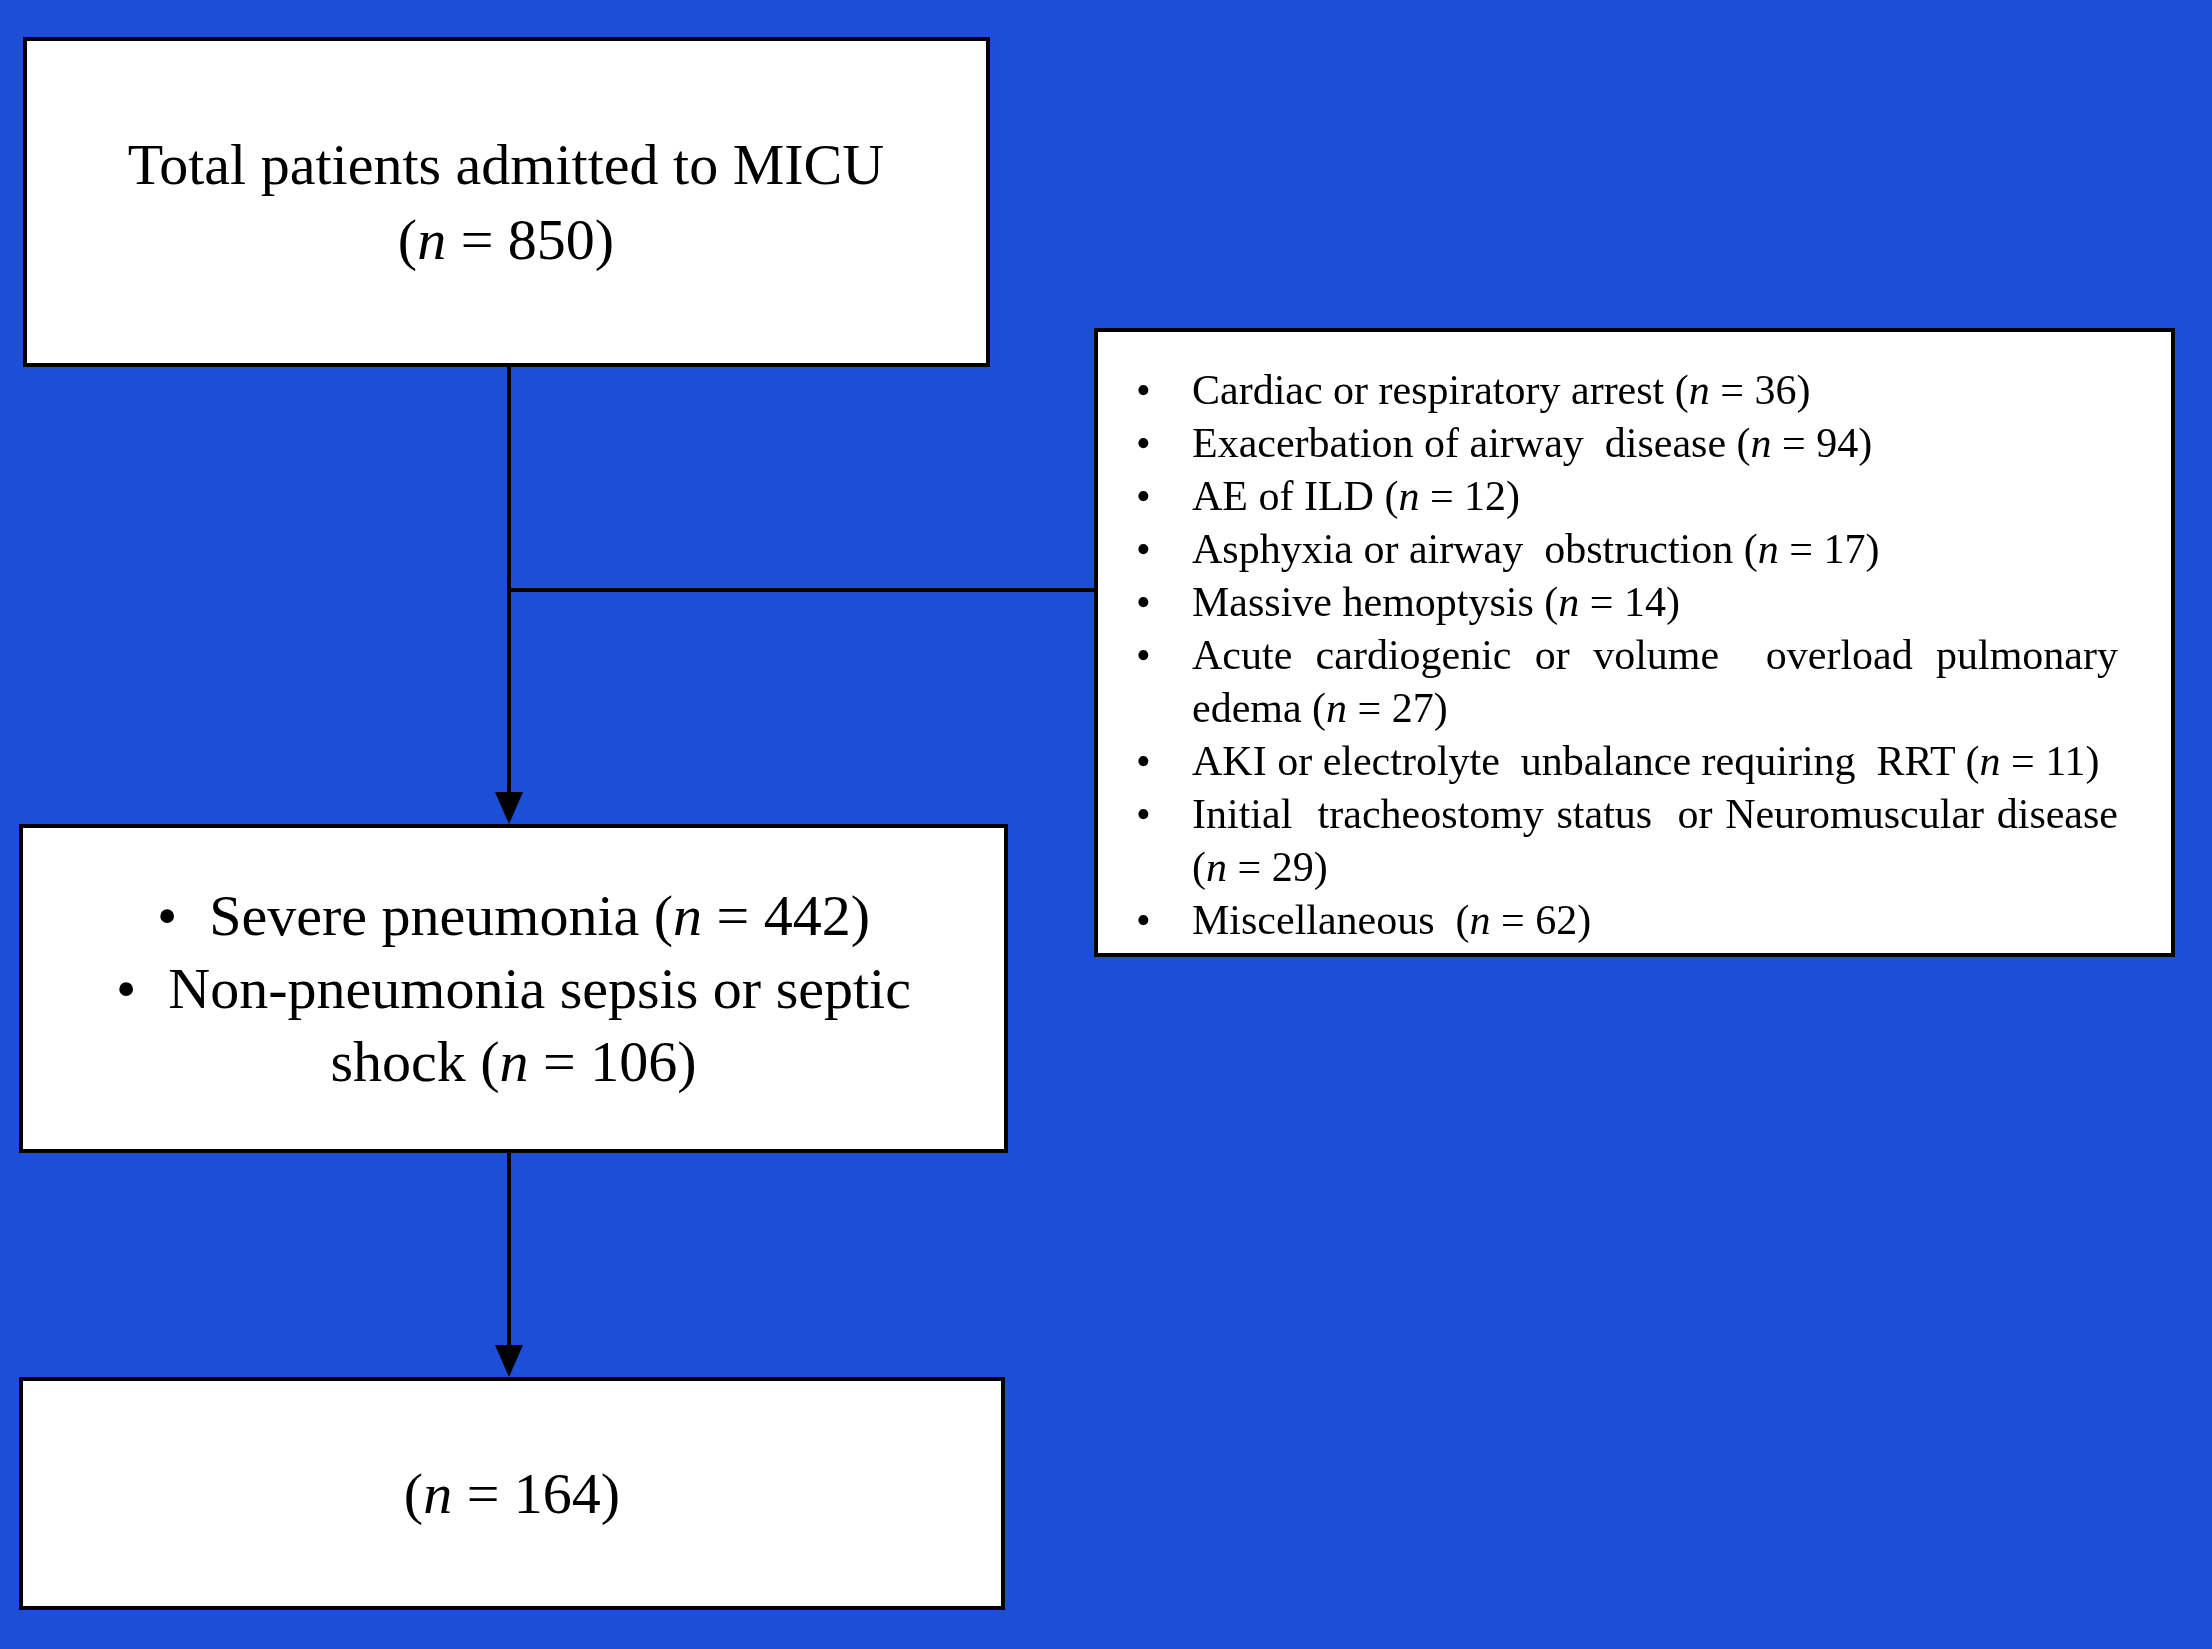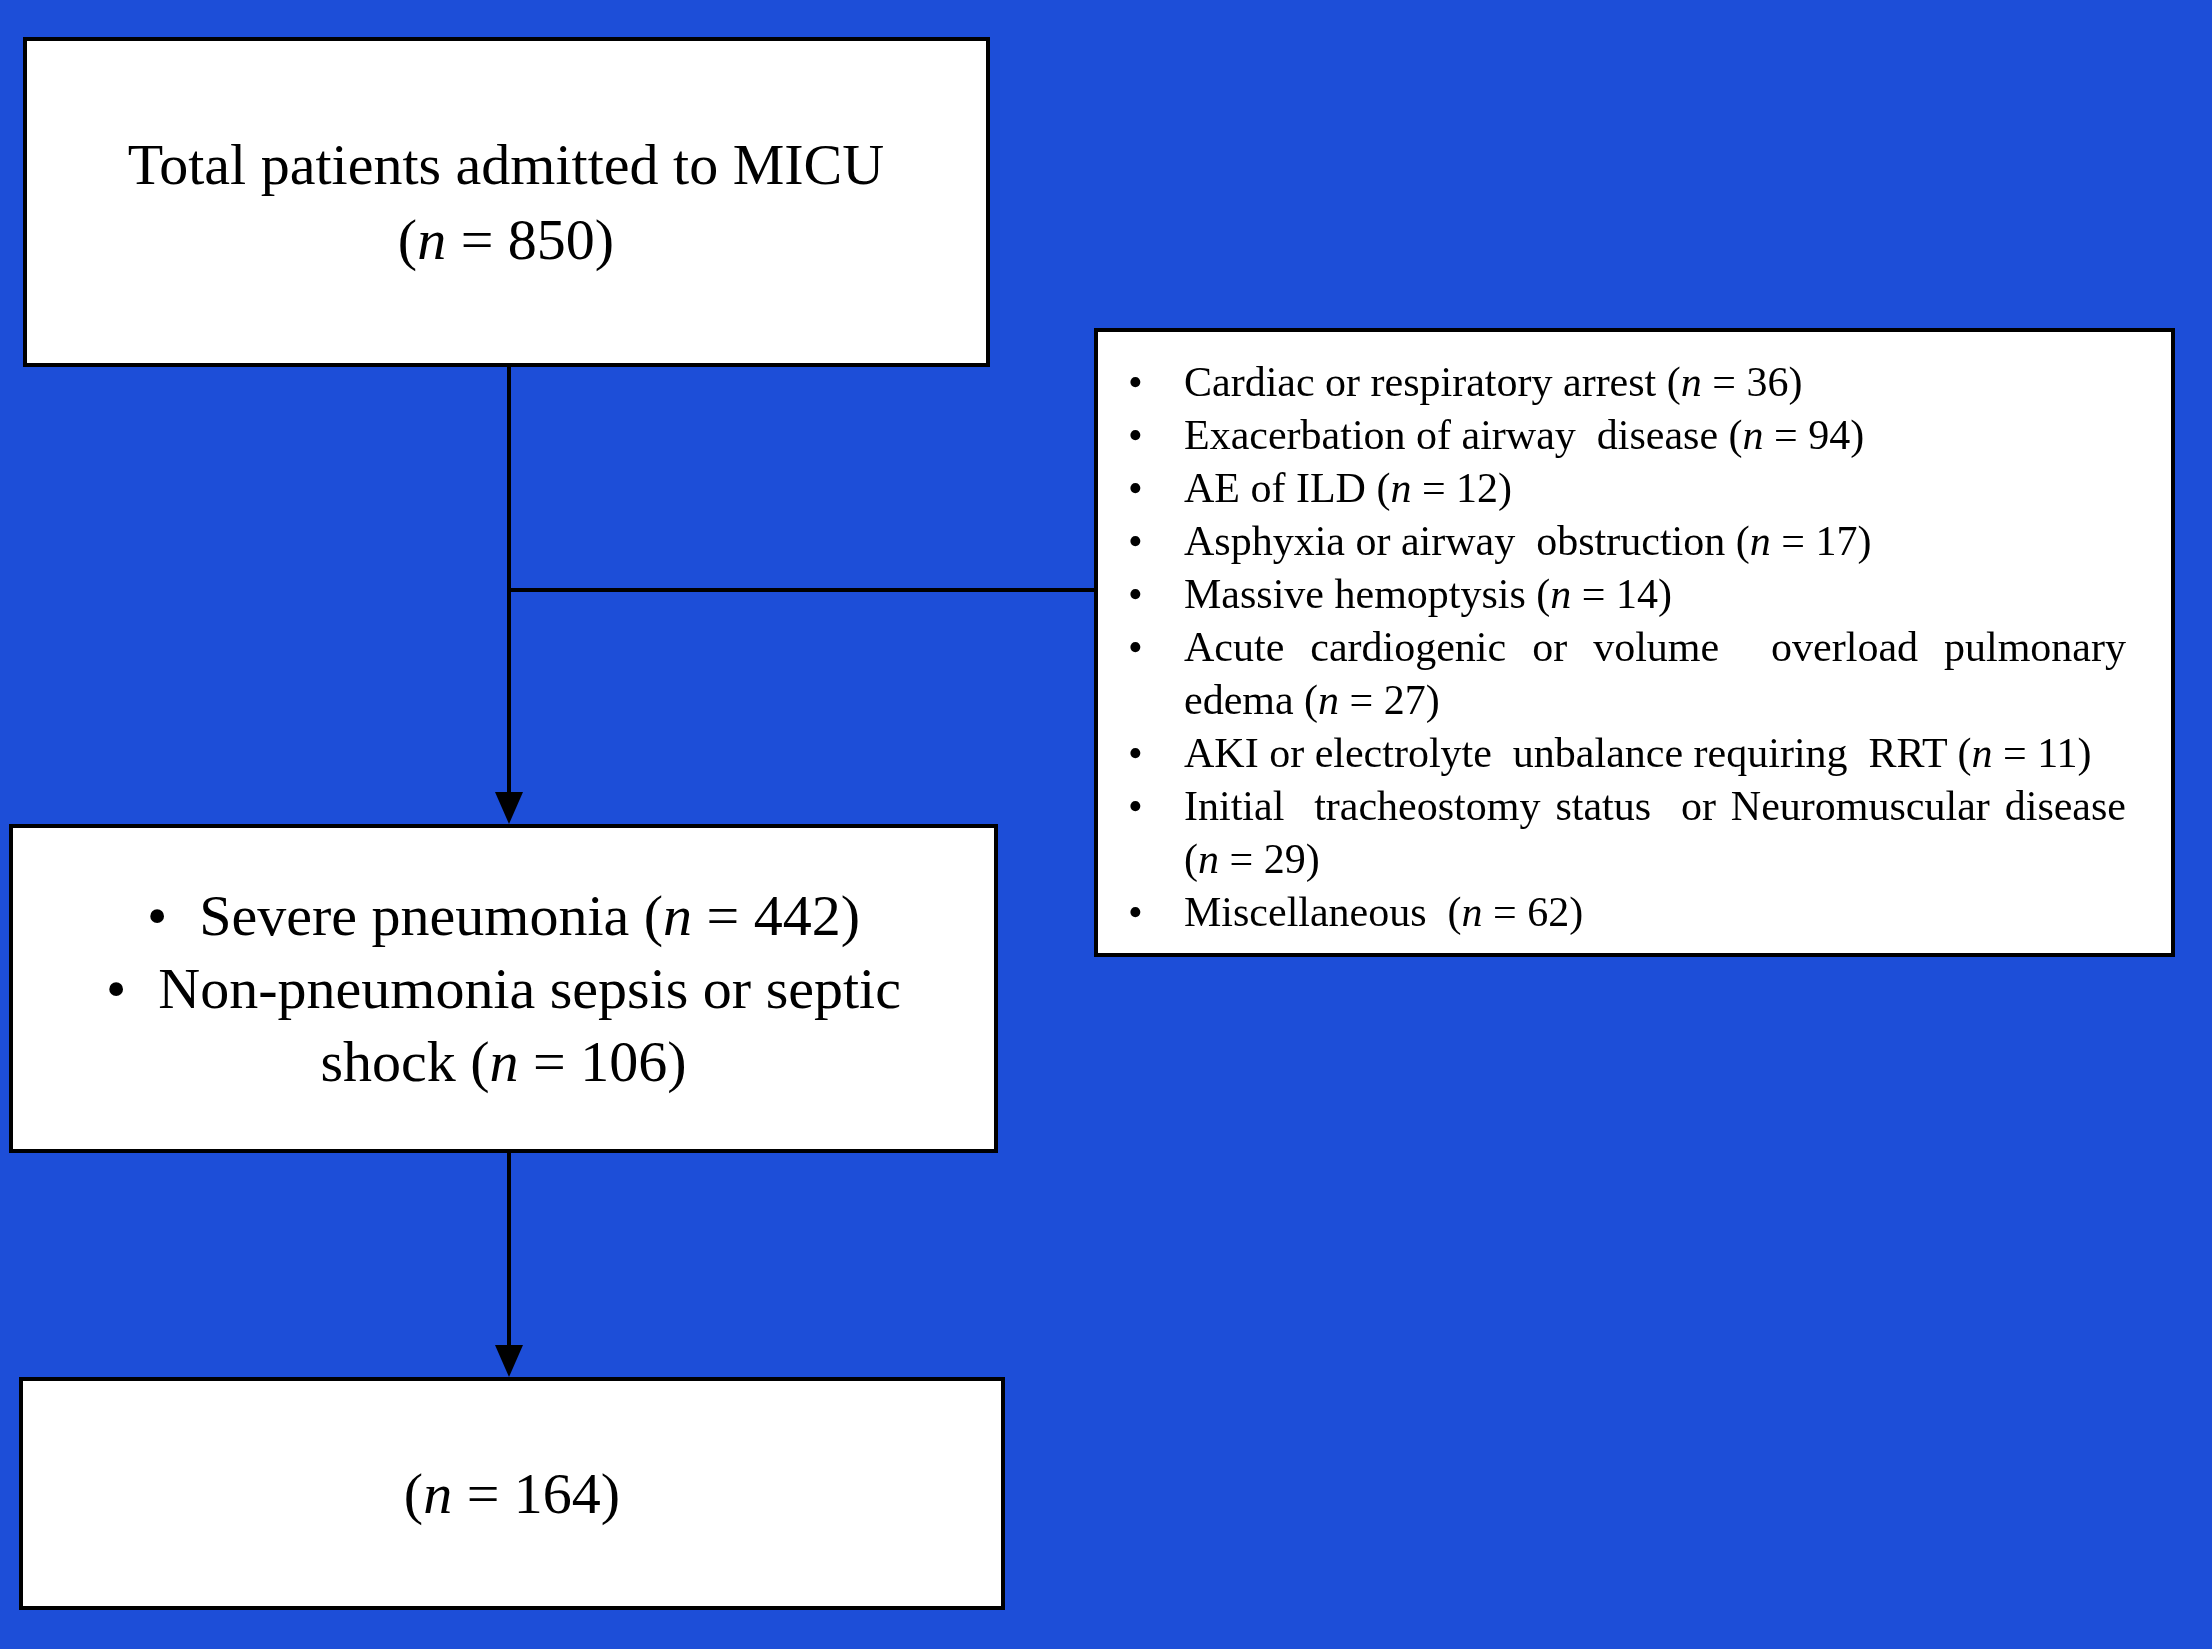--- a/index.html
+++ b/index.html
@@ -28,26 +28,26 @@
   }
   .box-line {
     font-size: 58px;
     line-height: 75px;
     text-align: center;
     white-space: pre-wrap;
   }
 
   #top-box    { left: 22.5px;   top: 37px;   width: 967px; height: 330px; }
   #excl-box   { left: 1094px; top: 328px;  width: 1081px; height: 629px; padding: 24px 45px 0 0; }
-  #mid-box    { left: 9px;   top: 824px;  width: 989px; height: 329px; }
+  #mid-box    { left: 19px;   top: 824px;  width: 989px; height: 329px; }
   #bot-box    { left: 19px;   top: 1377px; width: 986px; height: 233px; }
 
   
   .excl-list {
-    margin: 0;
+    margin: 8px;
     padding: 0;
     list-style: none;
   }
   .excl-item {
     position: relative;
     padding-left: 86px;
     font-size: 42px;
     line-height: 53px;
     text-align: justify;
     white-space: pre-wrap;

